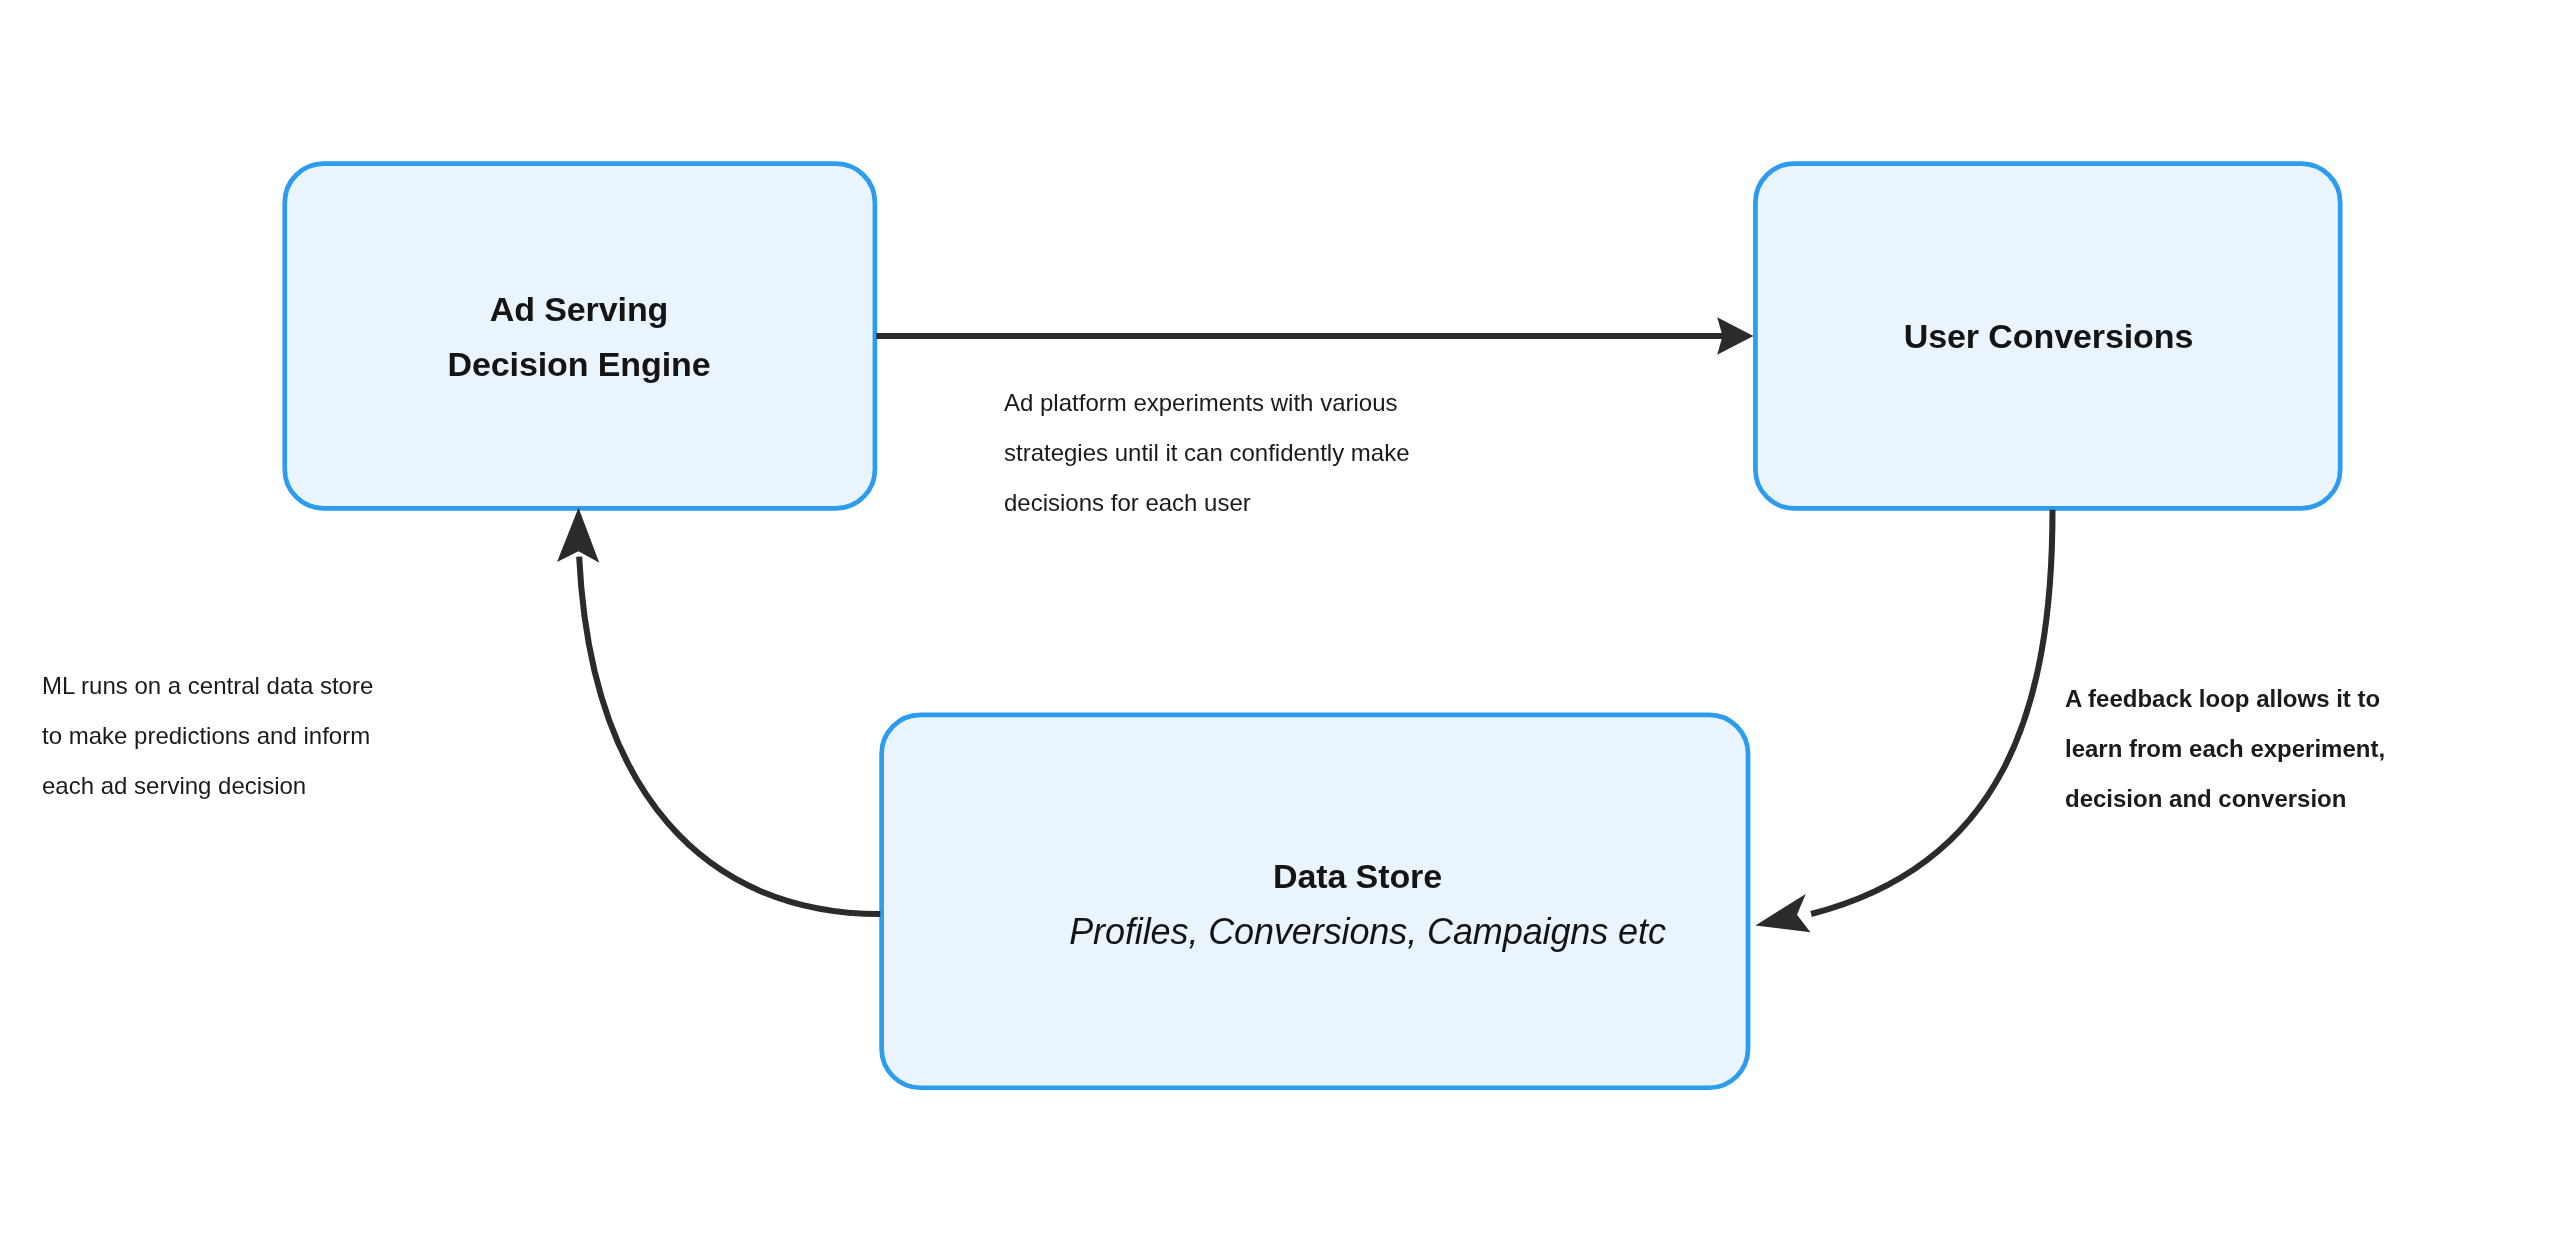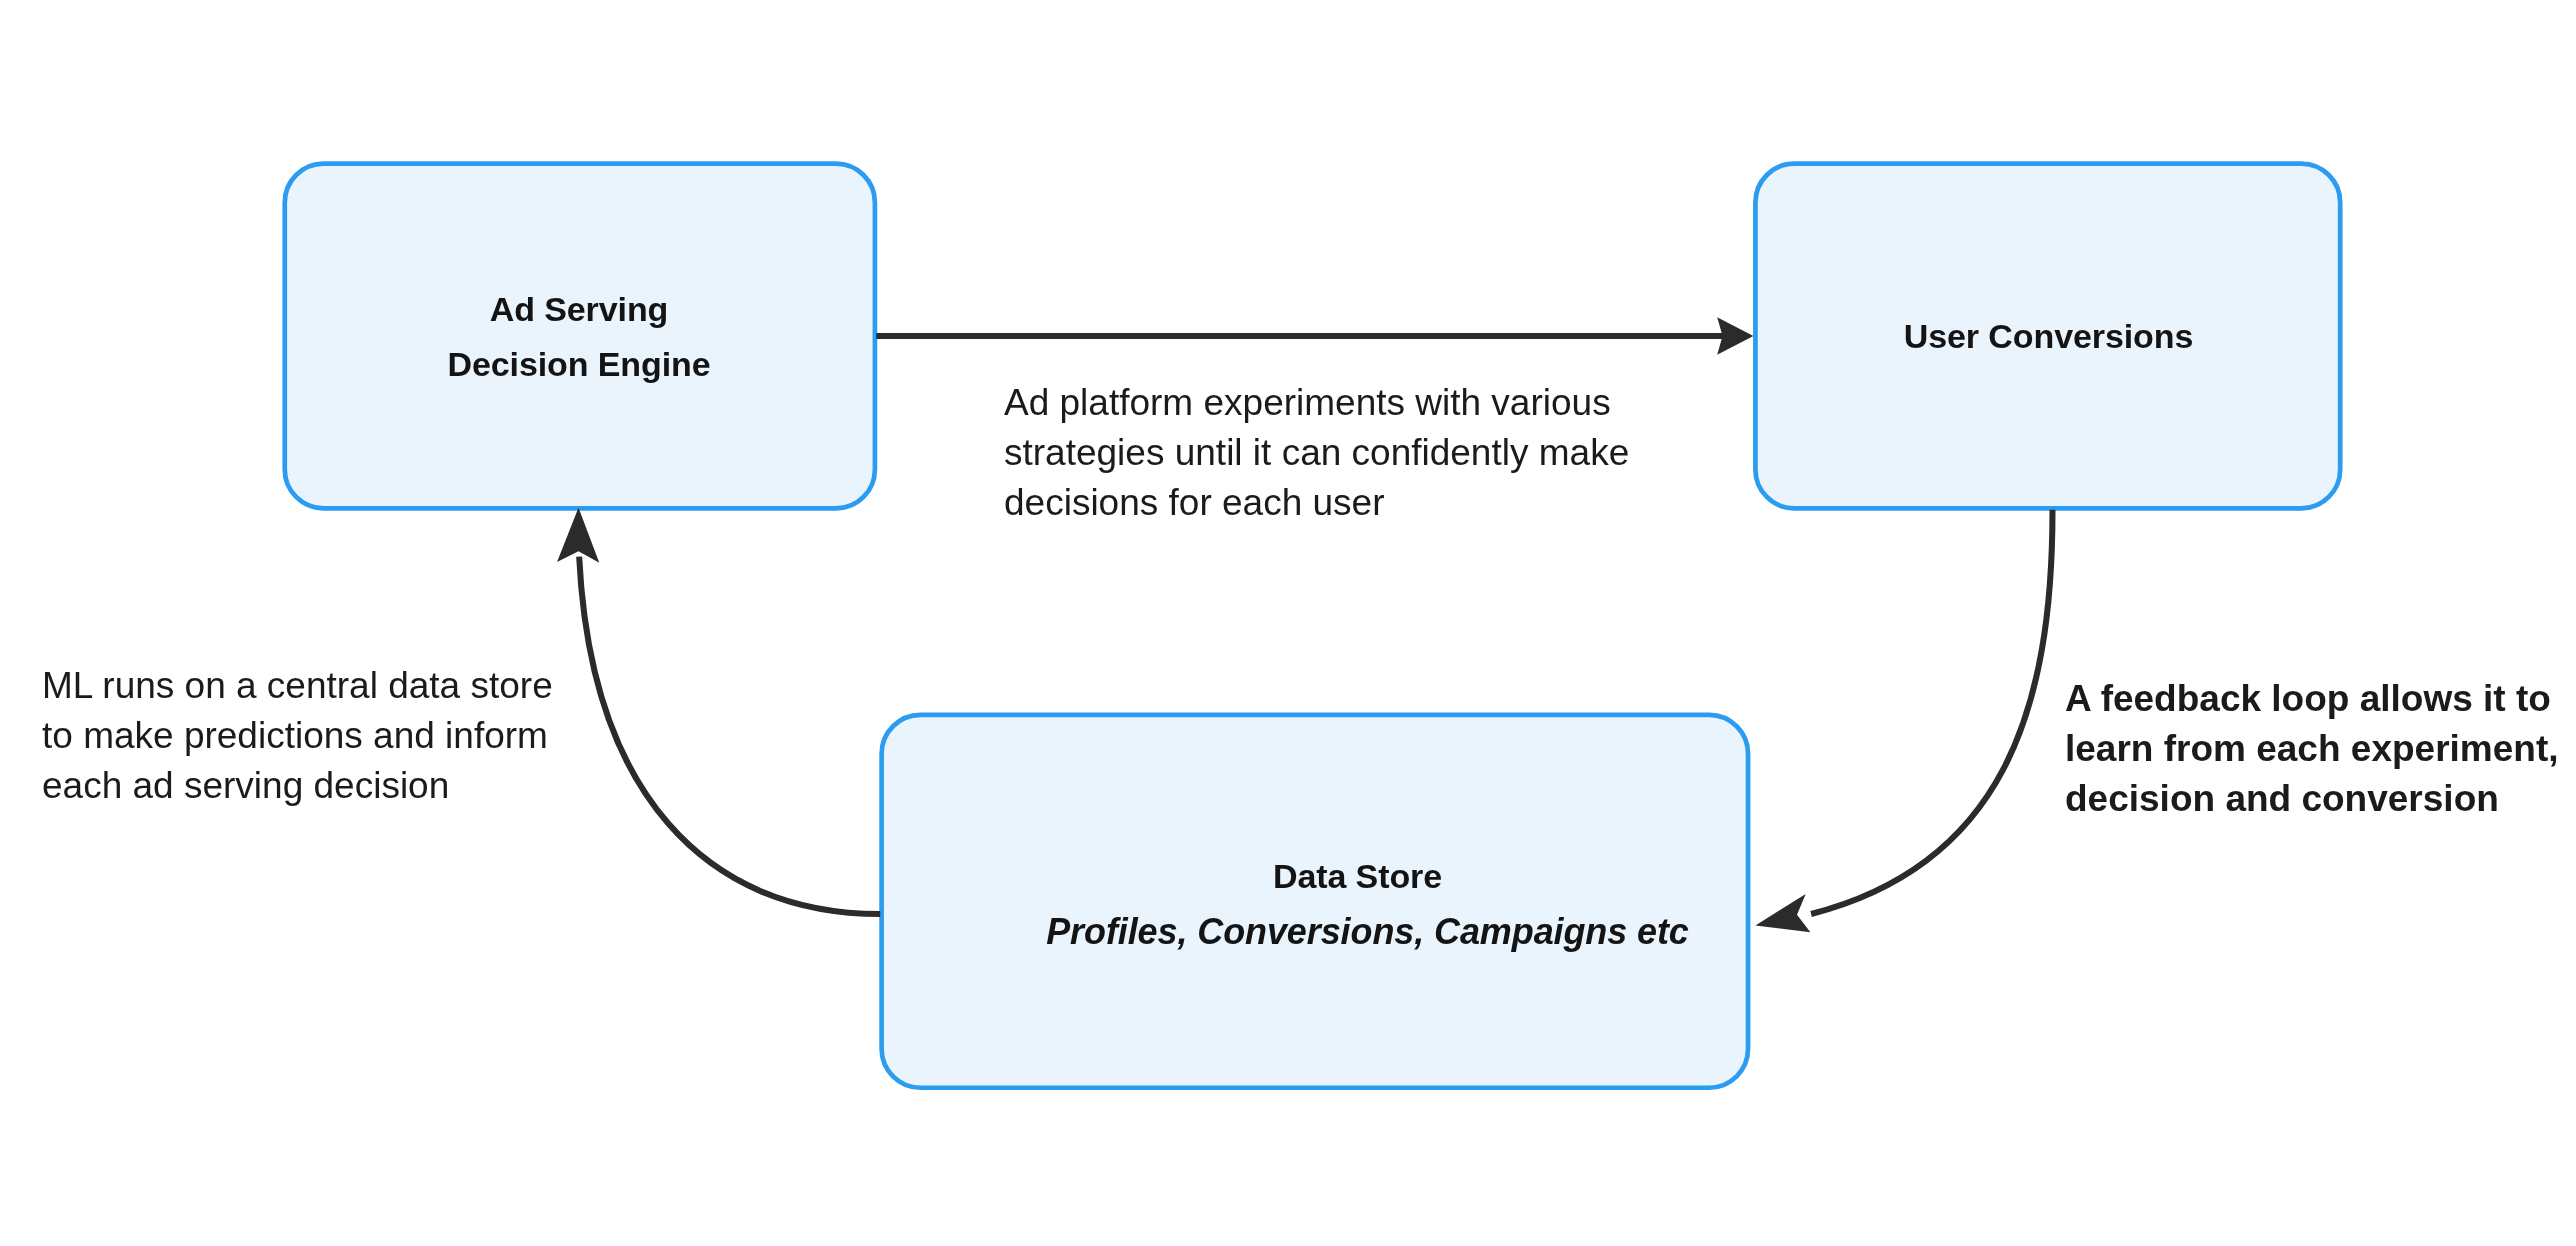--- a/index.html
+++ b/index.html
@@ -49,29 +49,29 @@
     font-weight: bold;
     font-size: 34px;
     line-height: 55px;
     letter-spacing: -0.1px;
     white-space: nowrap;
     pointer-events: none;
   }
   .node-label .sub-italic {
     font-style: italic;
     font-size: 36px;
-    font-weight: bold;
+    font-weight: normal;
     padding-left: 20px;
   }
   .edge-label {
     position: absolute;
     color: #1b1b1b;
     font-family: "Liberation Sans", sans-serif;
     font-weight: normal;
-    font-size: 37px;
+    font-size: 24px;
     line-height: 50px;
     white-space: pre-line;
   }
   .edge-label.align-left { text-align: left; }
 </style>
 </head>
 <body>
 
 <div id="diagram-root">
 

